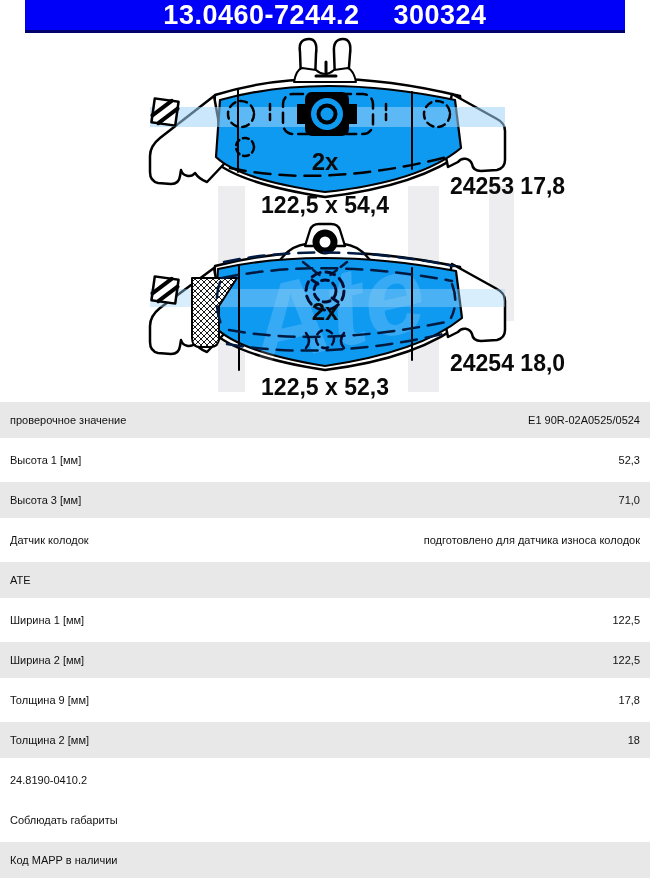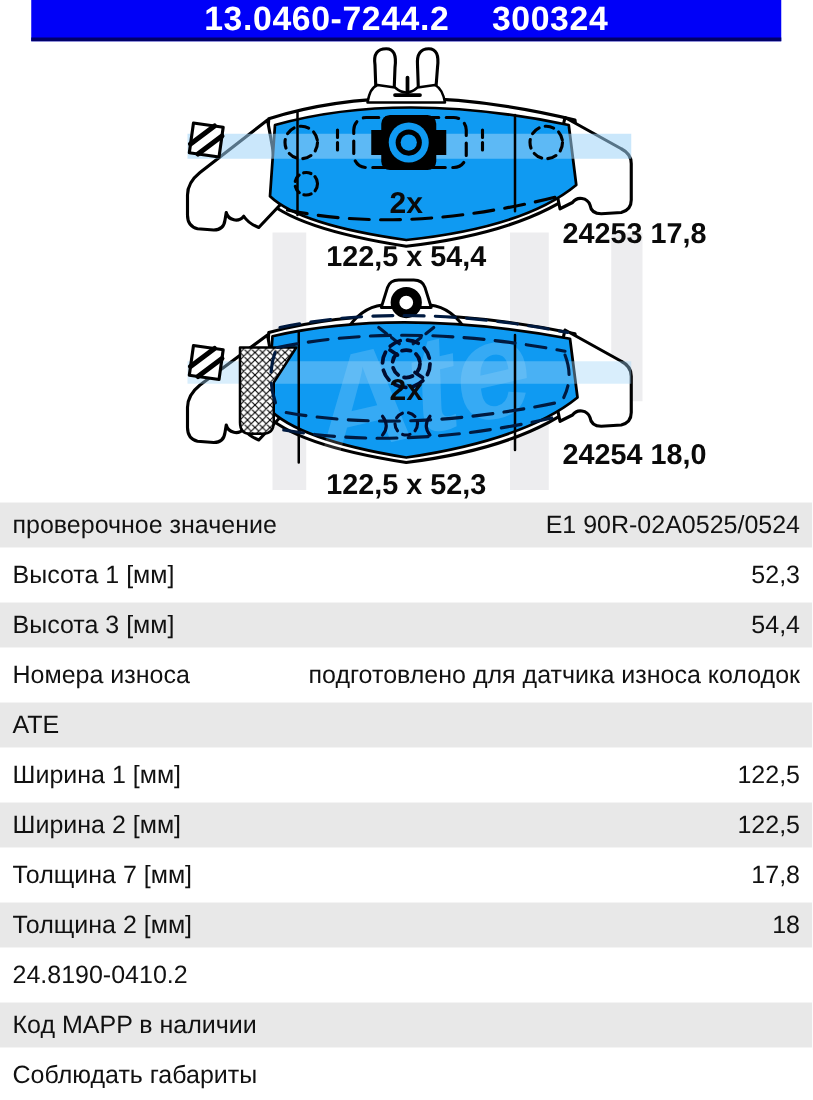--- a/index.html
+++ b/index.html
@@ -12,21 +12,21 @@
     display:flex;align-items:center;justify-content:center;gap:34px;}
   #header-bar .hnum{color:#ffffff;font-weight:bold;font-size:27px;line-height:30px;
     letter-spacing:0.5px;white-space:nowrap;}
 
   
   #drawing{position:absolute;left:0;top:30px;width:650px;height:370px;}
 
   
   #spec-table{position:absolute;left:0;top:400px;width:650px;}
   .spec-row{display:flex;justify-content:space-between;align-items:center;
-    height:40px;box-sizing:border-box;padding:0 10px;font-size:20px;}
+    height:40px;box-sizing:border-box;padding:0 10px;font-size:11px;}
   .spec-row.alt{background:#e8e8e8;border-top:2px solid #ffffff;border-bottom:2px solid #ffffff;}
   .spec-label{white-space:nowrap;}
   .spec-value{white-space:nowrap;text-align:left;}
 
   svg text{font-family:"Liberation Sans", sans-serif;}
   .dim-label{font-size:23px;font-weight:bold;fill:#0a0a0a;}
   .qty-label{font-size:24px;font-weight:bold;fill:#0a0a0a;}
 </style>
 </head>
 <body>
@@ -152,51 +152,51 @@
     <div class="spec-row alt">
       <span class="spec-label">проверочное значение</span>
       <span class="spec-value">E1 90R-02A0525/0524</span>
     </div>
     <div class="spec-row">
       <span class="spec-label">Высота 1 [мм]</span>
       <span class="spec-value">52,3</span>
     </div>
     <div class="spec-row alt">
       <span class="spec-label">Высота 3 [мм]</span>
-      <span class="spec-value">54,4</span>
-    </div>
-    <div class="spec-row">
-      <span class="spec-label">Номера износа</span>
+      <span class="spec-value">71,0</span>
+    </div>
+    <div class="spec-row">
+      <span class="spec-label">Датчик колодок</span>
       <span class="spec-value">подготовлено для датчика износа колодок</span>
     </div>
     <div class="spec-row alt">
       <span class="spec-value">ATE</span>
     </div>
     <div class="spec-row">
       <span class="spec-label">Ширина 1 [мм]</span>
       <span class="spec-value">122,5</span>
     </div>
     <div class="spec-row alt">
       <span class="spec-label">Ширина 2 [мм]</span>
       <span class="spec-value">122,5</span>
     </div>
     <div class="spec-row">
-      <span class="spec-label">Толщина 7 [мм]</span>
+      <span class="spec-label">Толщина 9 [мм]</span>
       <span class="spec-value">17,8</span>
     </div>
     <div class="spec-row alt">
       <span class="spec-label">Толщина 2 [мм]</span>
       <span class="spec-value">18</span>
     </div>
     <div class="spec-row">
       <span class="spec-value">24.8190-0410.2</span>
     </div>
+    <div class="spec-row">
+      <span class="spec-label">Соблюдать габариты</span>
+      <span class="spec-value"></span>
+    </div>
     <div class="spec-row alt">
       <span class="spec-label">Код MAPP в наличии</span>
       <span class="spec-value"></span>
     </div>
-    <div class="spec-row">
-      <span class="spec-label">Соблюдать габариты</span>
-      <span class="spec-value"></span>
-    </div>
   </div>
 
 </div>
 
 </body></html>

